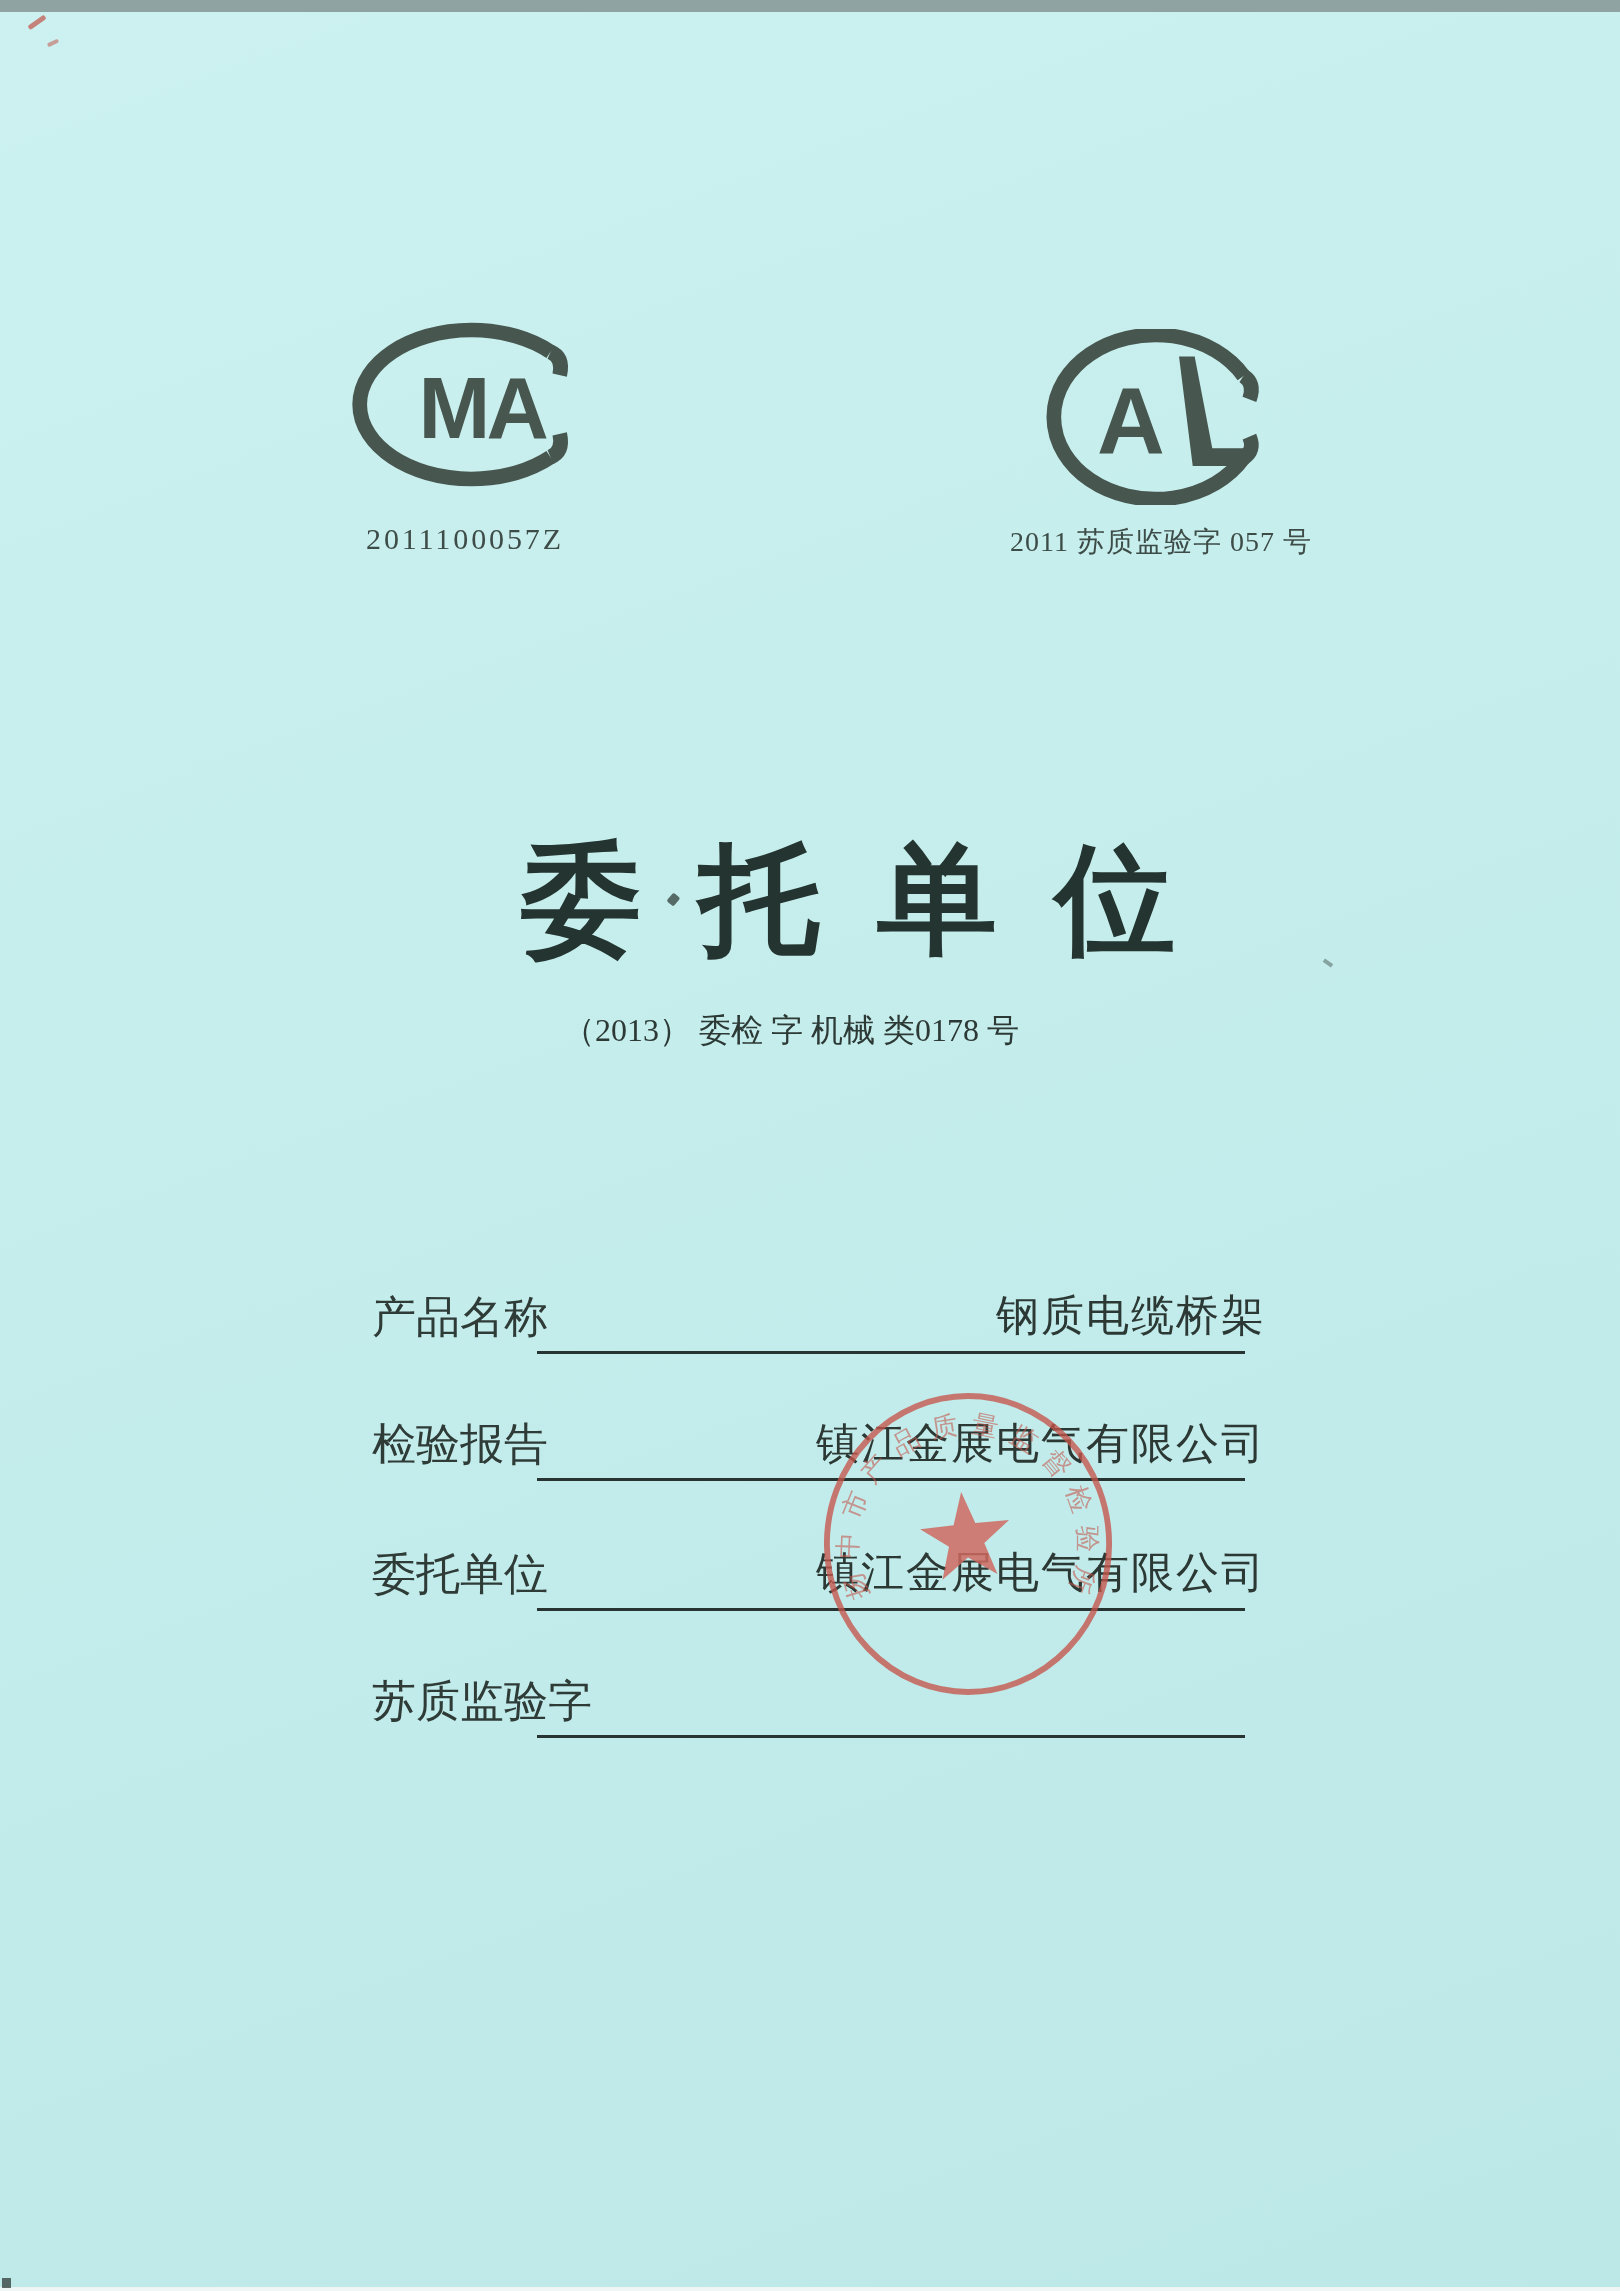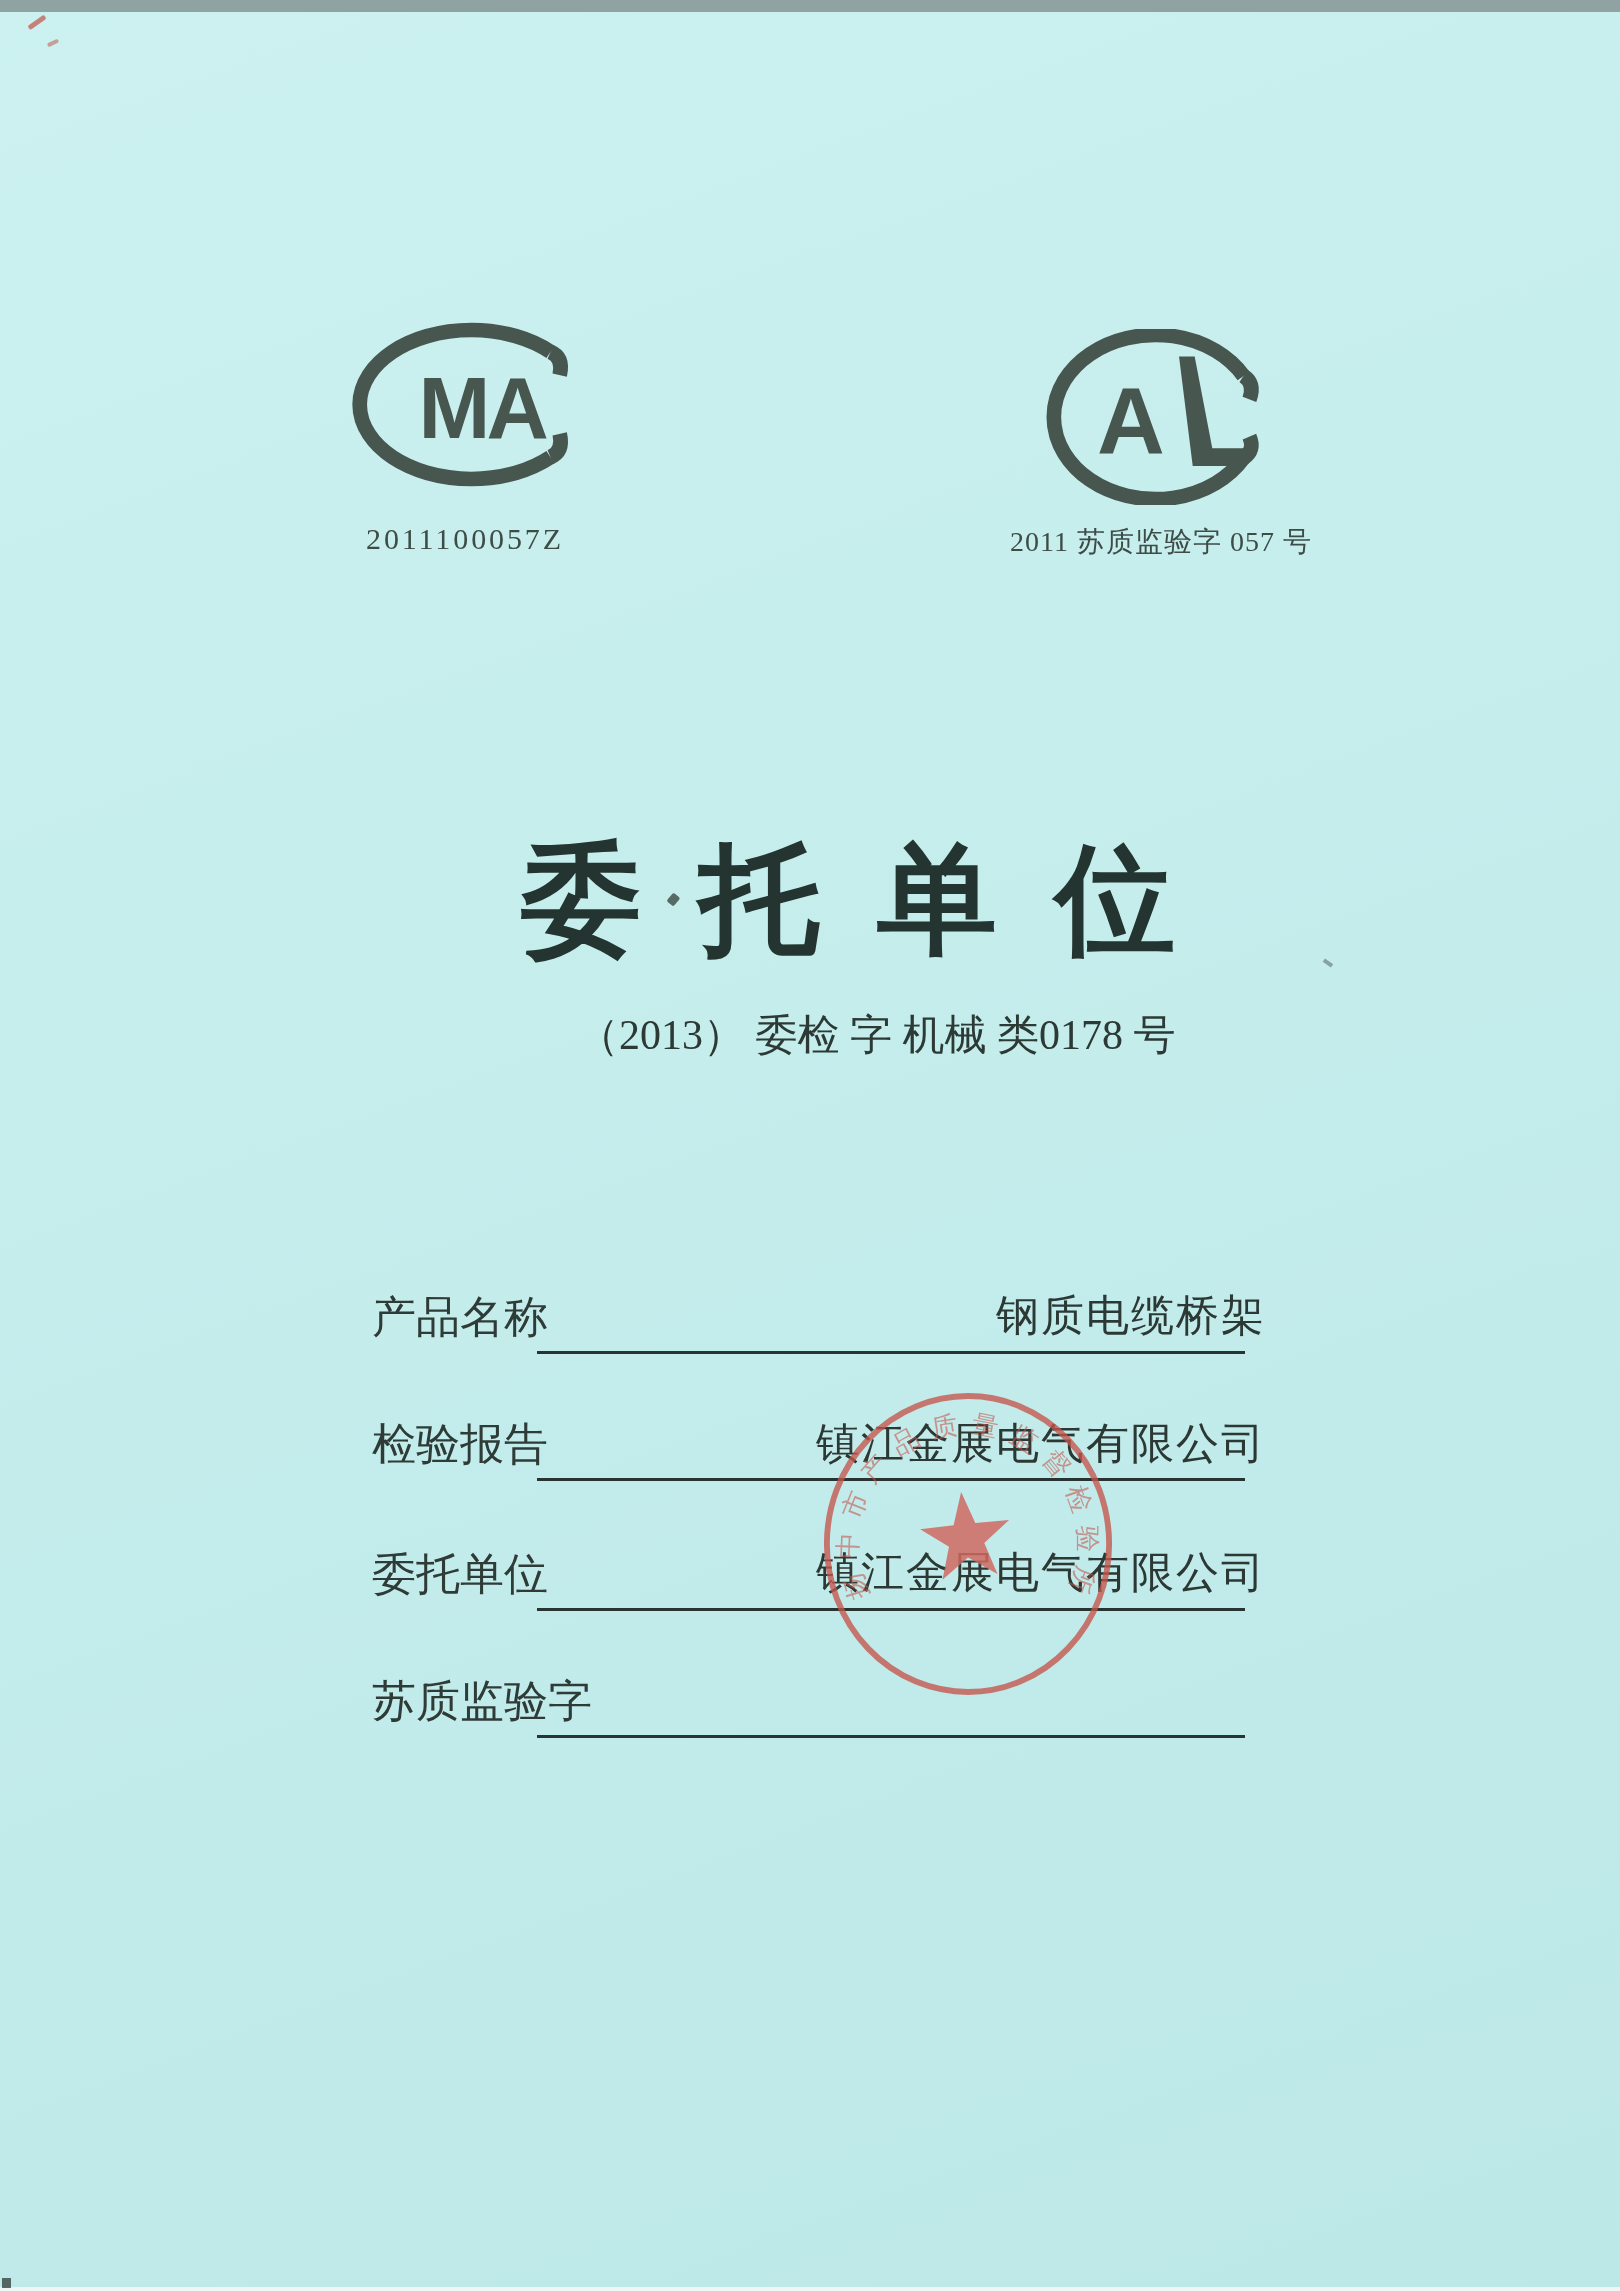--- a/index.html
+++ b/index.html
@@ -28,22 +28,22 @@
   .report-title{
     position:absolute;left:521px;top:829px;
     font-size:120px;font-weight:bold;line-height:1;
     letter-spacing:58px;white-space:nowrap;color:#243430;
   }
   .ink-dot{
     position:absolute;left:669px;top:882px;width:8.8px;height:10.8px;
     background:#3a4845;transform:rotate(40deg);opacity:.8;border-radius:2px;
   }
   .report-number{
-    position:absolute;left:577px;top:1002px;
-    font-size:42px;line-height:1;white-space:nowrap;color:#2c3935;
+    position:absolute;left:563px;top:1002px;
+    font-size:32px;line-height:1;white-space:nowrap;color:#2c3935;
   }
 
   
   .field-label{
     position:absolute;left:372px;width:186px;
     font-size:44px;line-height:1.2;white-space:nowrap;color:#2e3b37;
   }
   .field-value{
     position:absolute;left:558px;width:708px;text-align:right;
     font-size:43px;line-height:1.2;letter-spacing:2px;white-space:nowrap;color:#2b3834;

